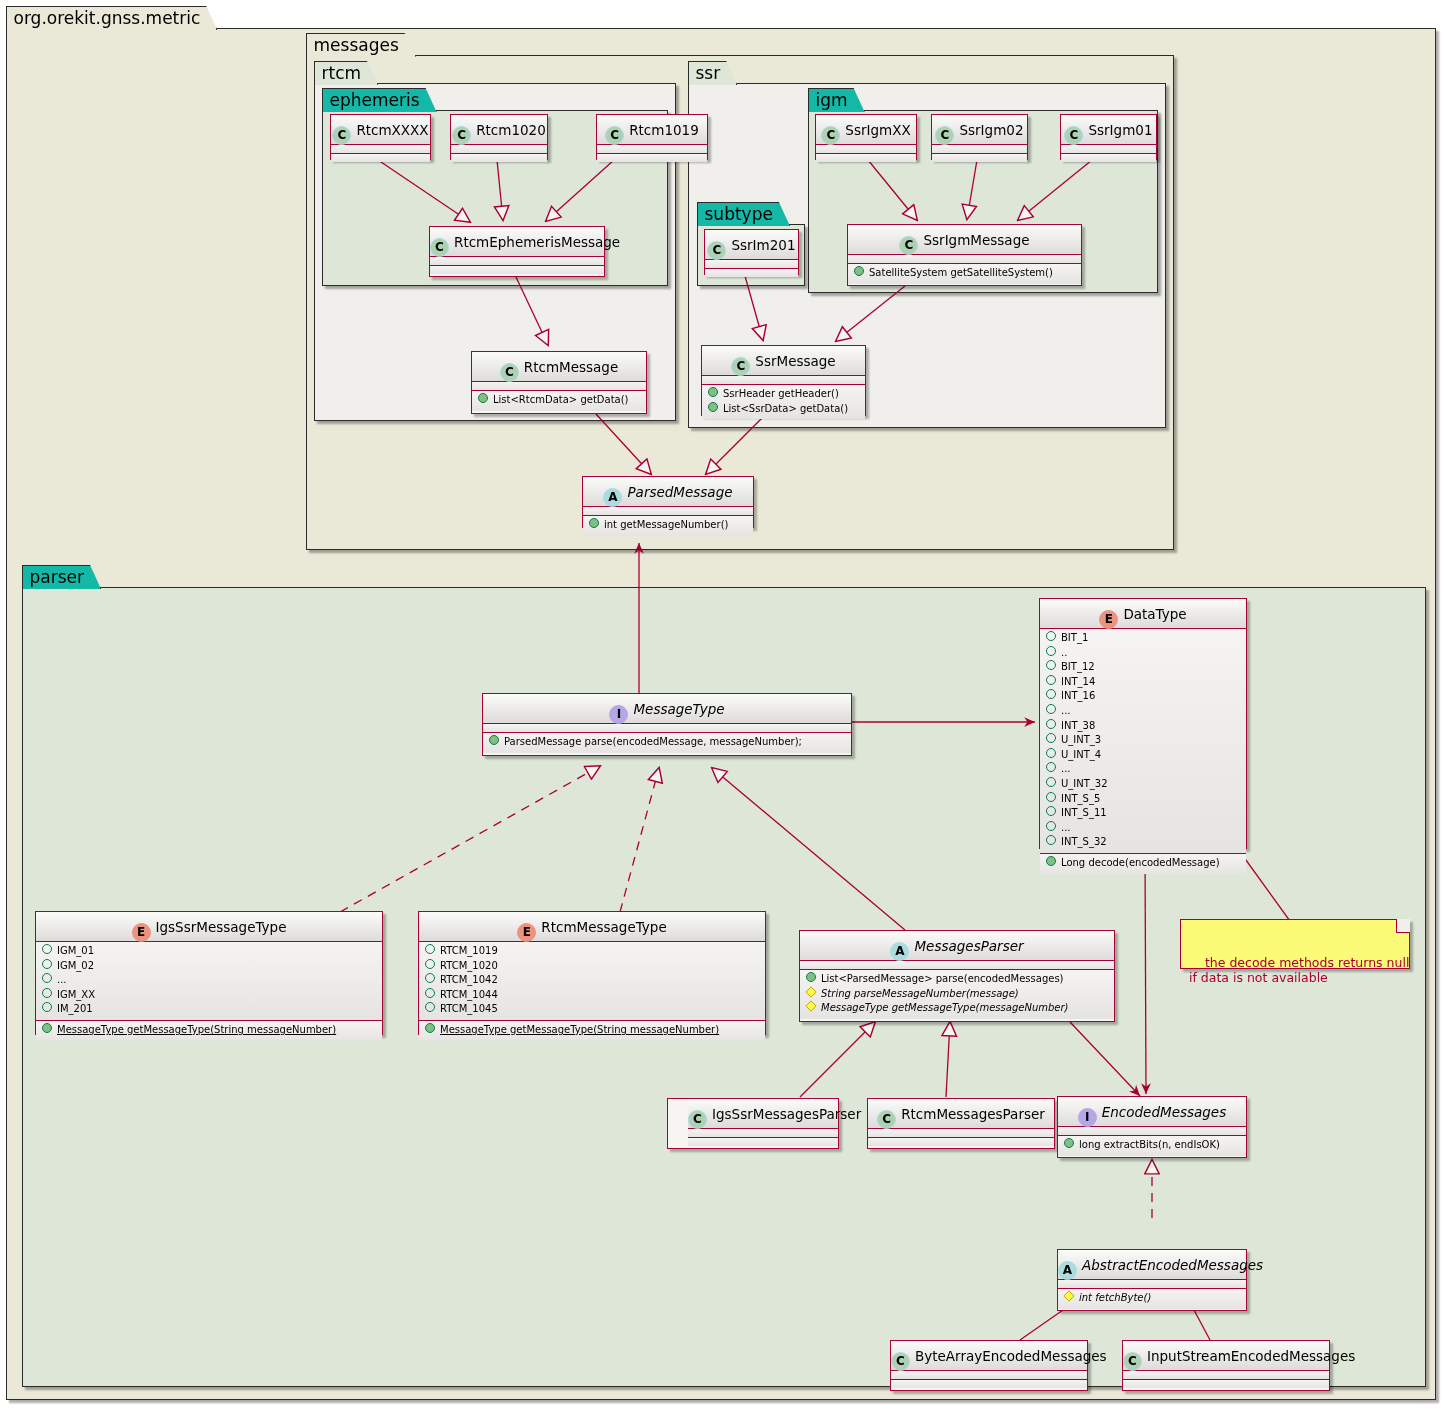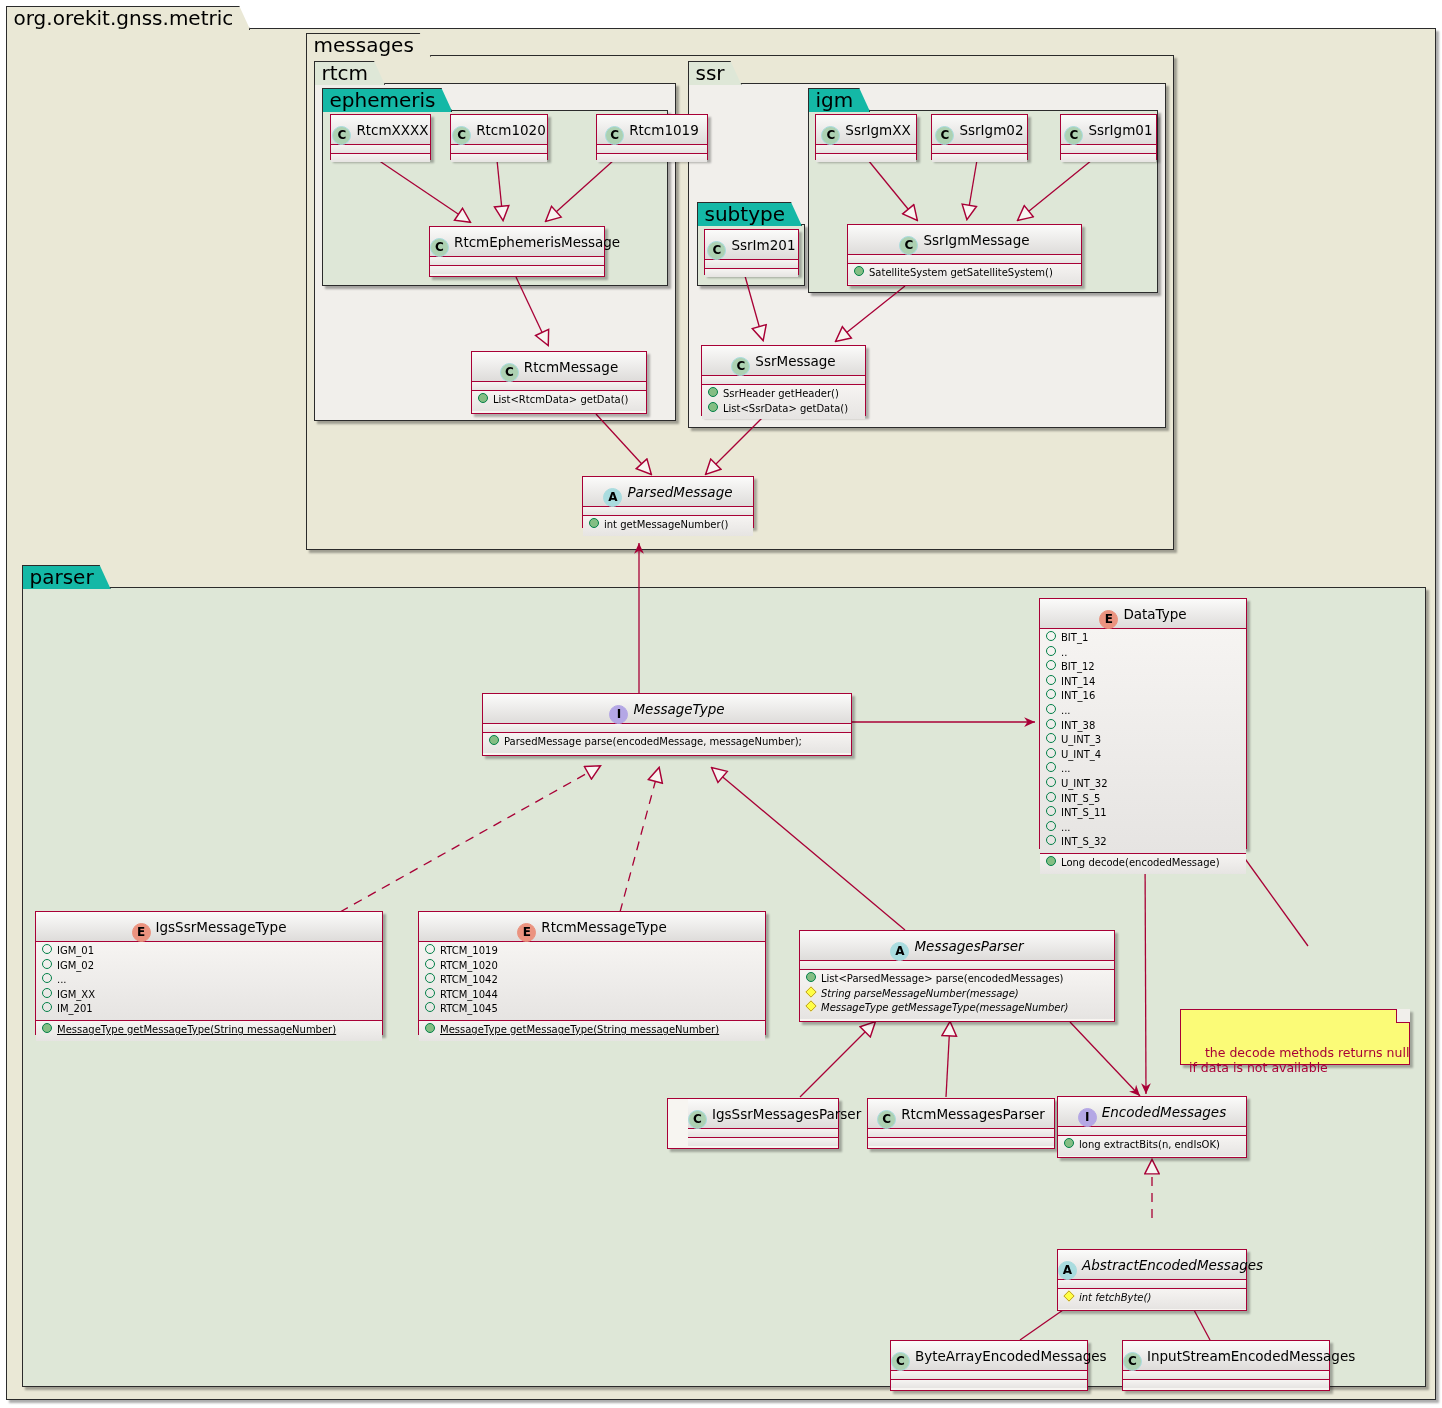--- a/index.html
+++ b/index.html
@@ -4,21 +4,21 @@
 <style>
   html,body{margin:0;padding:0;background:#fff;}
   body{font-family:"DejaVu Sans","Liberation Sans",sans-serif;}
   #stage{position:relative;width:1442px;height:1408px;overflow:hidden;background:#ffffff;}
 
   
   .pkg{position:absolute;box-sizing:border-box;border:1.5px solid #2b2b2b;}
   .pkg > .pkg-tab{
     position:absolute;top:-23px;left:-1.5px;height:24px;box-sizing:border-box;
     border:1.5px solid #2b2b2b;border-bottom:none;
-    padding:1px 16px 0 7px;font-size:20px;line-height:21px;color:#000;
+    padding:1px 16px 0 7px;font-size:17px;line-height:21px;color:#000;
     clip-path:polygon(0 0, calc(100% - 11px) 0, 100% 100%, 0 100%);
   }
   .pkg-root{background:#EAE8D6;}
   .pkg-root > .pkg-tab{background:#EAE8D6;}
   .pkg-green{background:#DEE7D7;}
   .pkg-green > .pkg-tab{background:#14b8a6;}
   .pkg-light{background:#F1EFEB;}
   .pkg-light > .pkg-tab{background:#DEE7D7;}
   .pkg-shadow{box-shadow:3px 3px 2px rgba(0,0,0,.32);}
 
@@ -301,21 +301,21 @@
   <div class="cls italic" style="left:799px;top:930px;width:316px;height:92px;">
     <div class="hdr"><span class="ttl"><span class="stereo st-A">A</span><span>MessagesParser</span></span></div>
     <div class="sect empty"></div>
     <div class="sect rows">
       <div class="row"><span class="bullet b-pub"></span><span class="tx">List&lt;ParsedMessage&gt; parse(encodedMessages)</span></div>
       <div class="row it"><span class="bullet b-prot"></span><span class="tx">String parseMessageNumber(message)</span></div>
       <div class="row it"><span class="bullet b-prot"></span><span class="tx">MessageType getMessageType(messageNumber)</span></div>
     </div>
   </div>
 
-  <div class="note" style="left:1180px;top:1009px;width:230px;height:56px;">
+  <div class="note" style="left:1180px;top:919px;width:230px;height:50px;">
     <div class="fold"></div>
     <span>the decode methods returns null
 if data is not available</span>
   </div>
 
   <div class="cls" style="left:667px;top:1098px;width:172px;height:51px;padding-left:20px;">
     <div class="hdr"><span class="ttl"><span class="stereo st-C">C</span><span>IgsSsrMessagesParser</span></span></div>
     <div class="sect empty"></div>
     <div class="sect empty"></div>
   </div>

